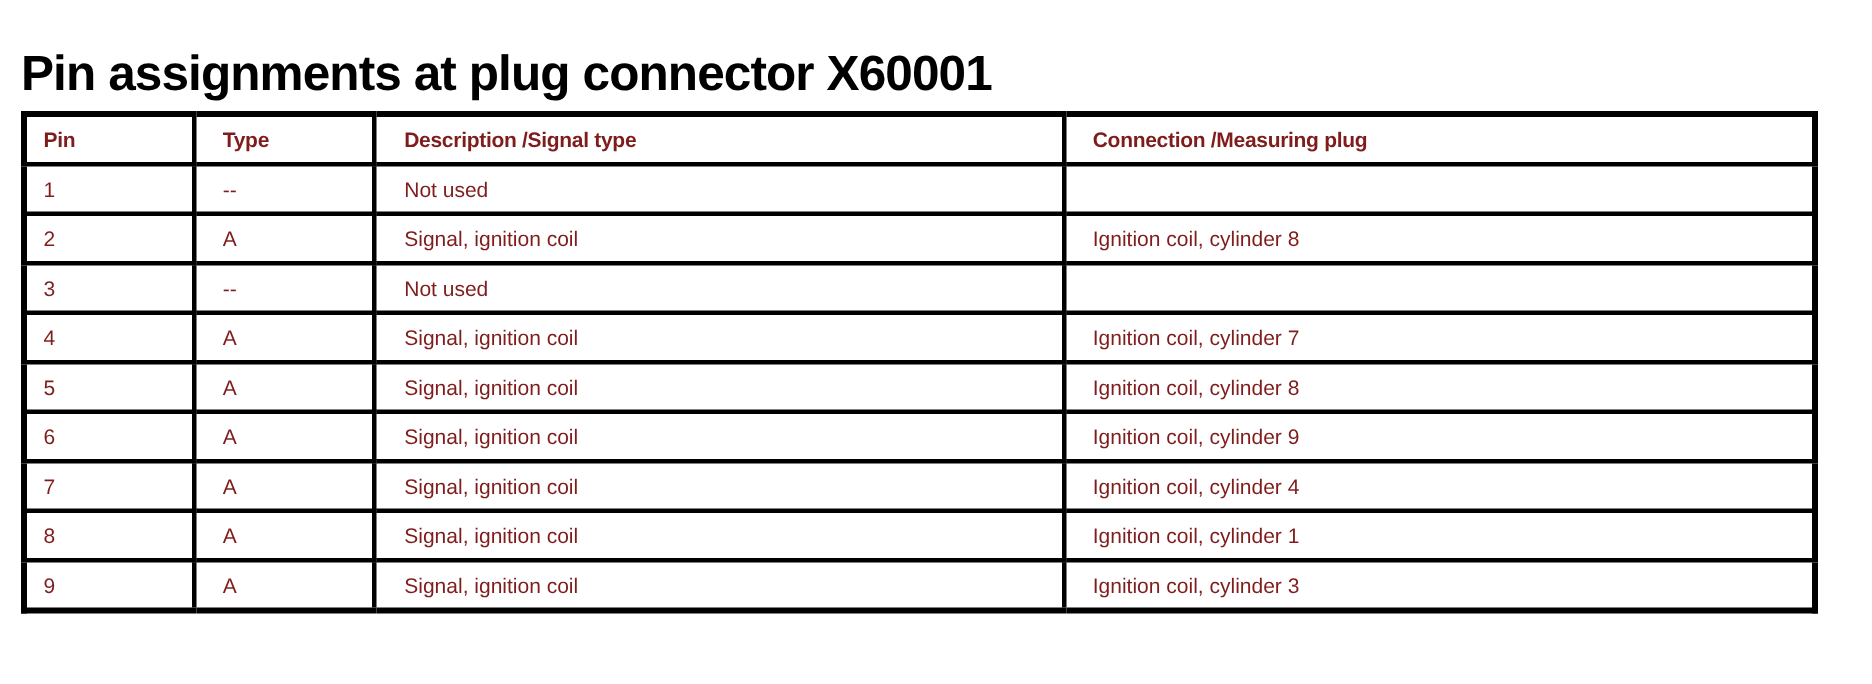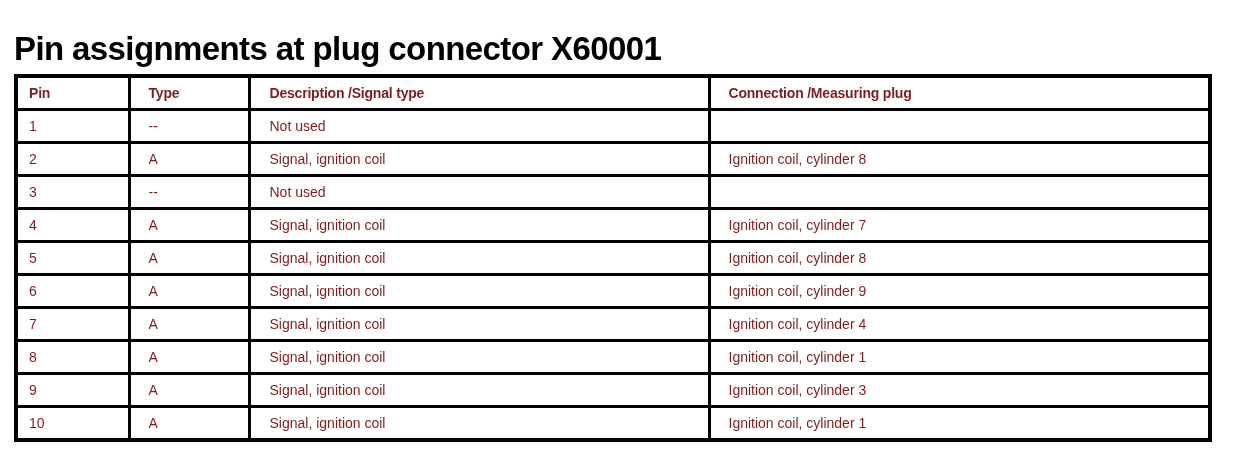--- a/index.html
+++ b/index.html
@@ -158,22 +158,16 @@
         <td class="c-type">A</td>
         <td class="c-desc">Signal, ignition coil</td>
         <td class="c-conn">Ignition coil, cylinder 1</td>
       </tr>
       <tr>
         <td class="c-pin">9</td>
         <td class="c-type">A</td>
         <td class="c-desc">Signal, ignition coil</td>
         <td class="c-conn">Ignition coil, cylinder 3</td>
       </tr>
-      <tr>
-        <td class="c-pin">10</td>
-        <td class="c-type">A</td>
-        <td class="c-desc">Signal, ignition coil</td>
-        <td class="c-conn">Ignition coil, cylinder 1</td>
-      </tr>
     </tbody>
   </table>
 
 </div>
 
 </body></html>

